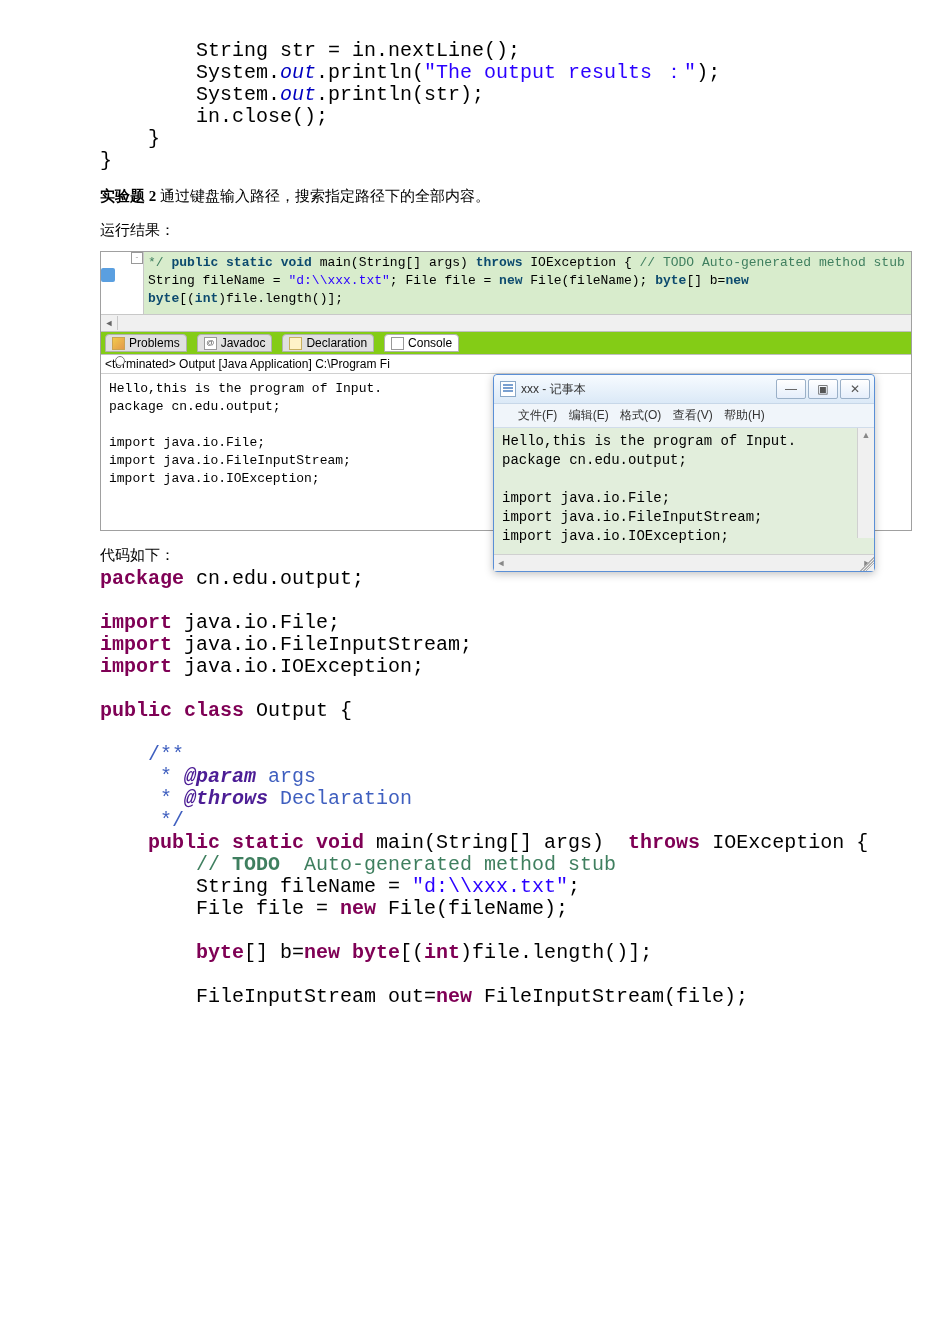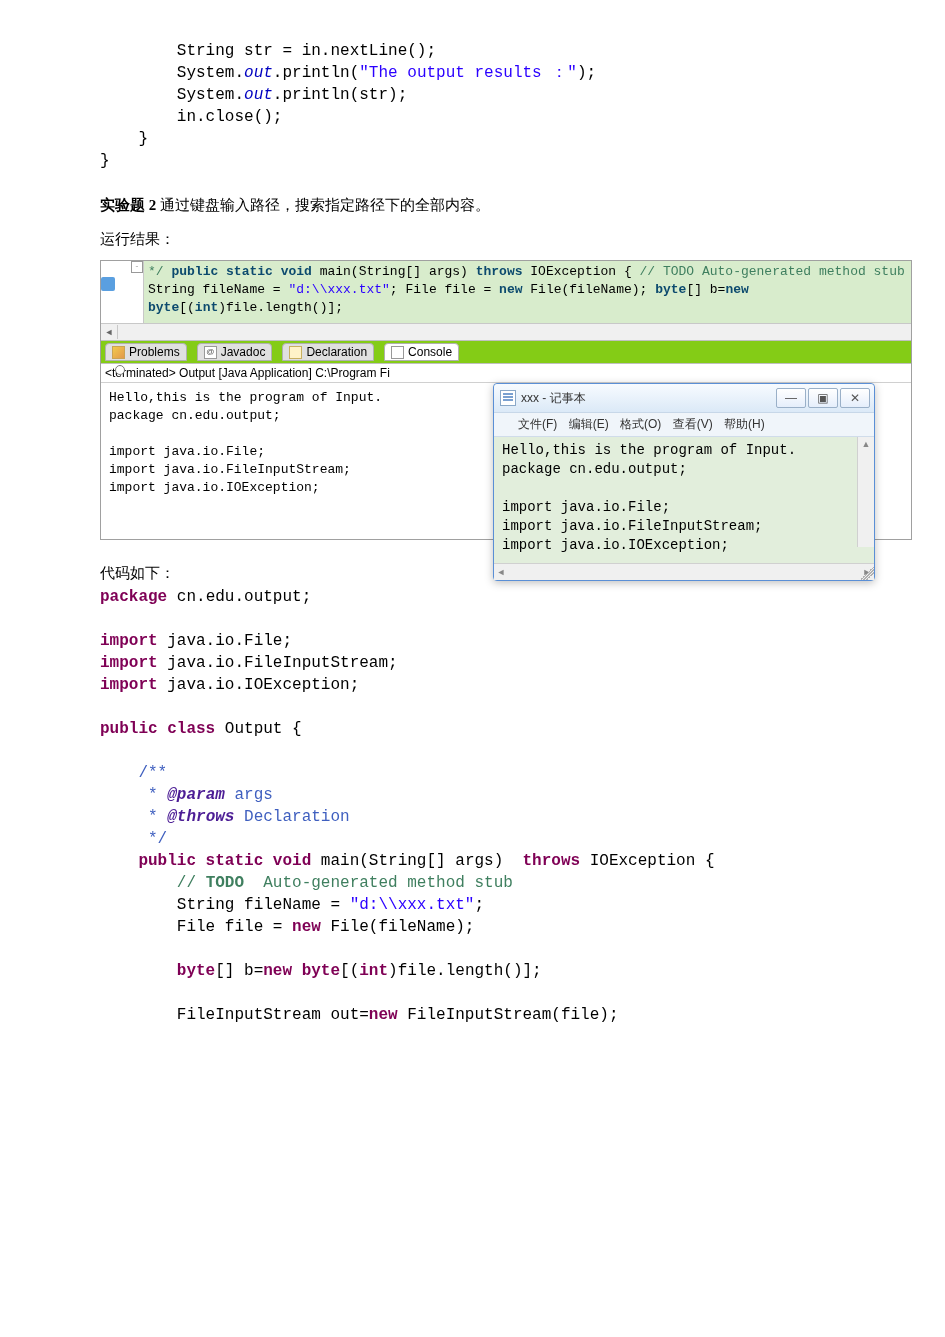--- a/index.html
+++ b/index.html
@@ -7,36 +7,36 @@
     padding: 0;
     background: #fff;
     font-family: "Microsoft YaHei", "SimSun", Arial, sans-serif;
     width: 945px;
   }
   .page {
     padding: 40px 100px 40px 100px;
   }
   pre.code-block {
     font-family: "Courier New", Consolas, monospace;
-    font-size: 16px;
+    font-size: 20px;
     line-height: 22px;
     margin: 0;
     white-space: pre;
   }
   .kw { color: #7f0055; font-weight: bold; }
   .it { font-style: italic; color: #0000c0; }
   .str { color: #2a00ff; }
   .comment { color: #3f7f5f; }
   .doctag { color: #4c1d95; font-weight: bold; font-style: italic; }
   .javadoc { color: #3f5fbf; }
   .prose {
     font-family: "SimSun", "宋体", serif;
     font-size: 15px;
     line-height: 26px;
-    margin-top: 20px;
+    margin-top: 11px;
   }
   .prose .bold { font-weight: bold; }
 
   
   .ide-shot {
     border: 1px solid #a0a0a0;
     margin-top: 8px;
     width: 810px;
     position: relative;
     background: #fff;

